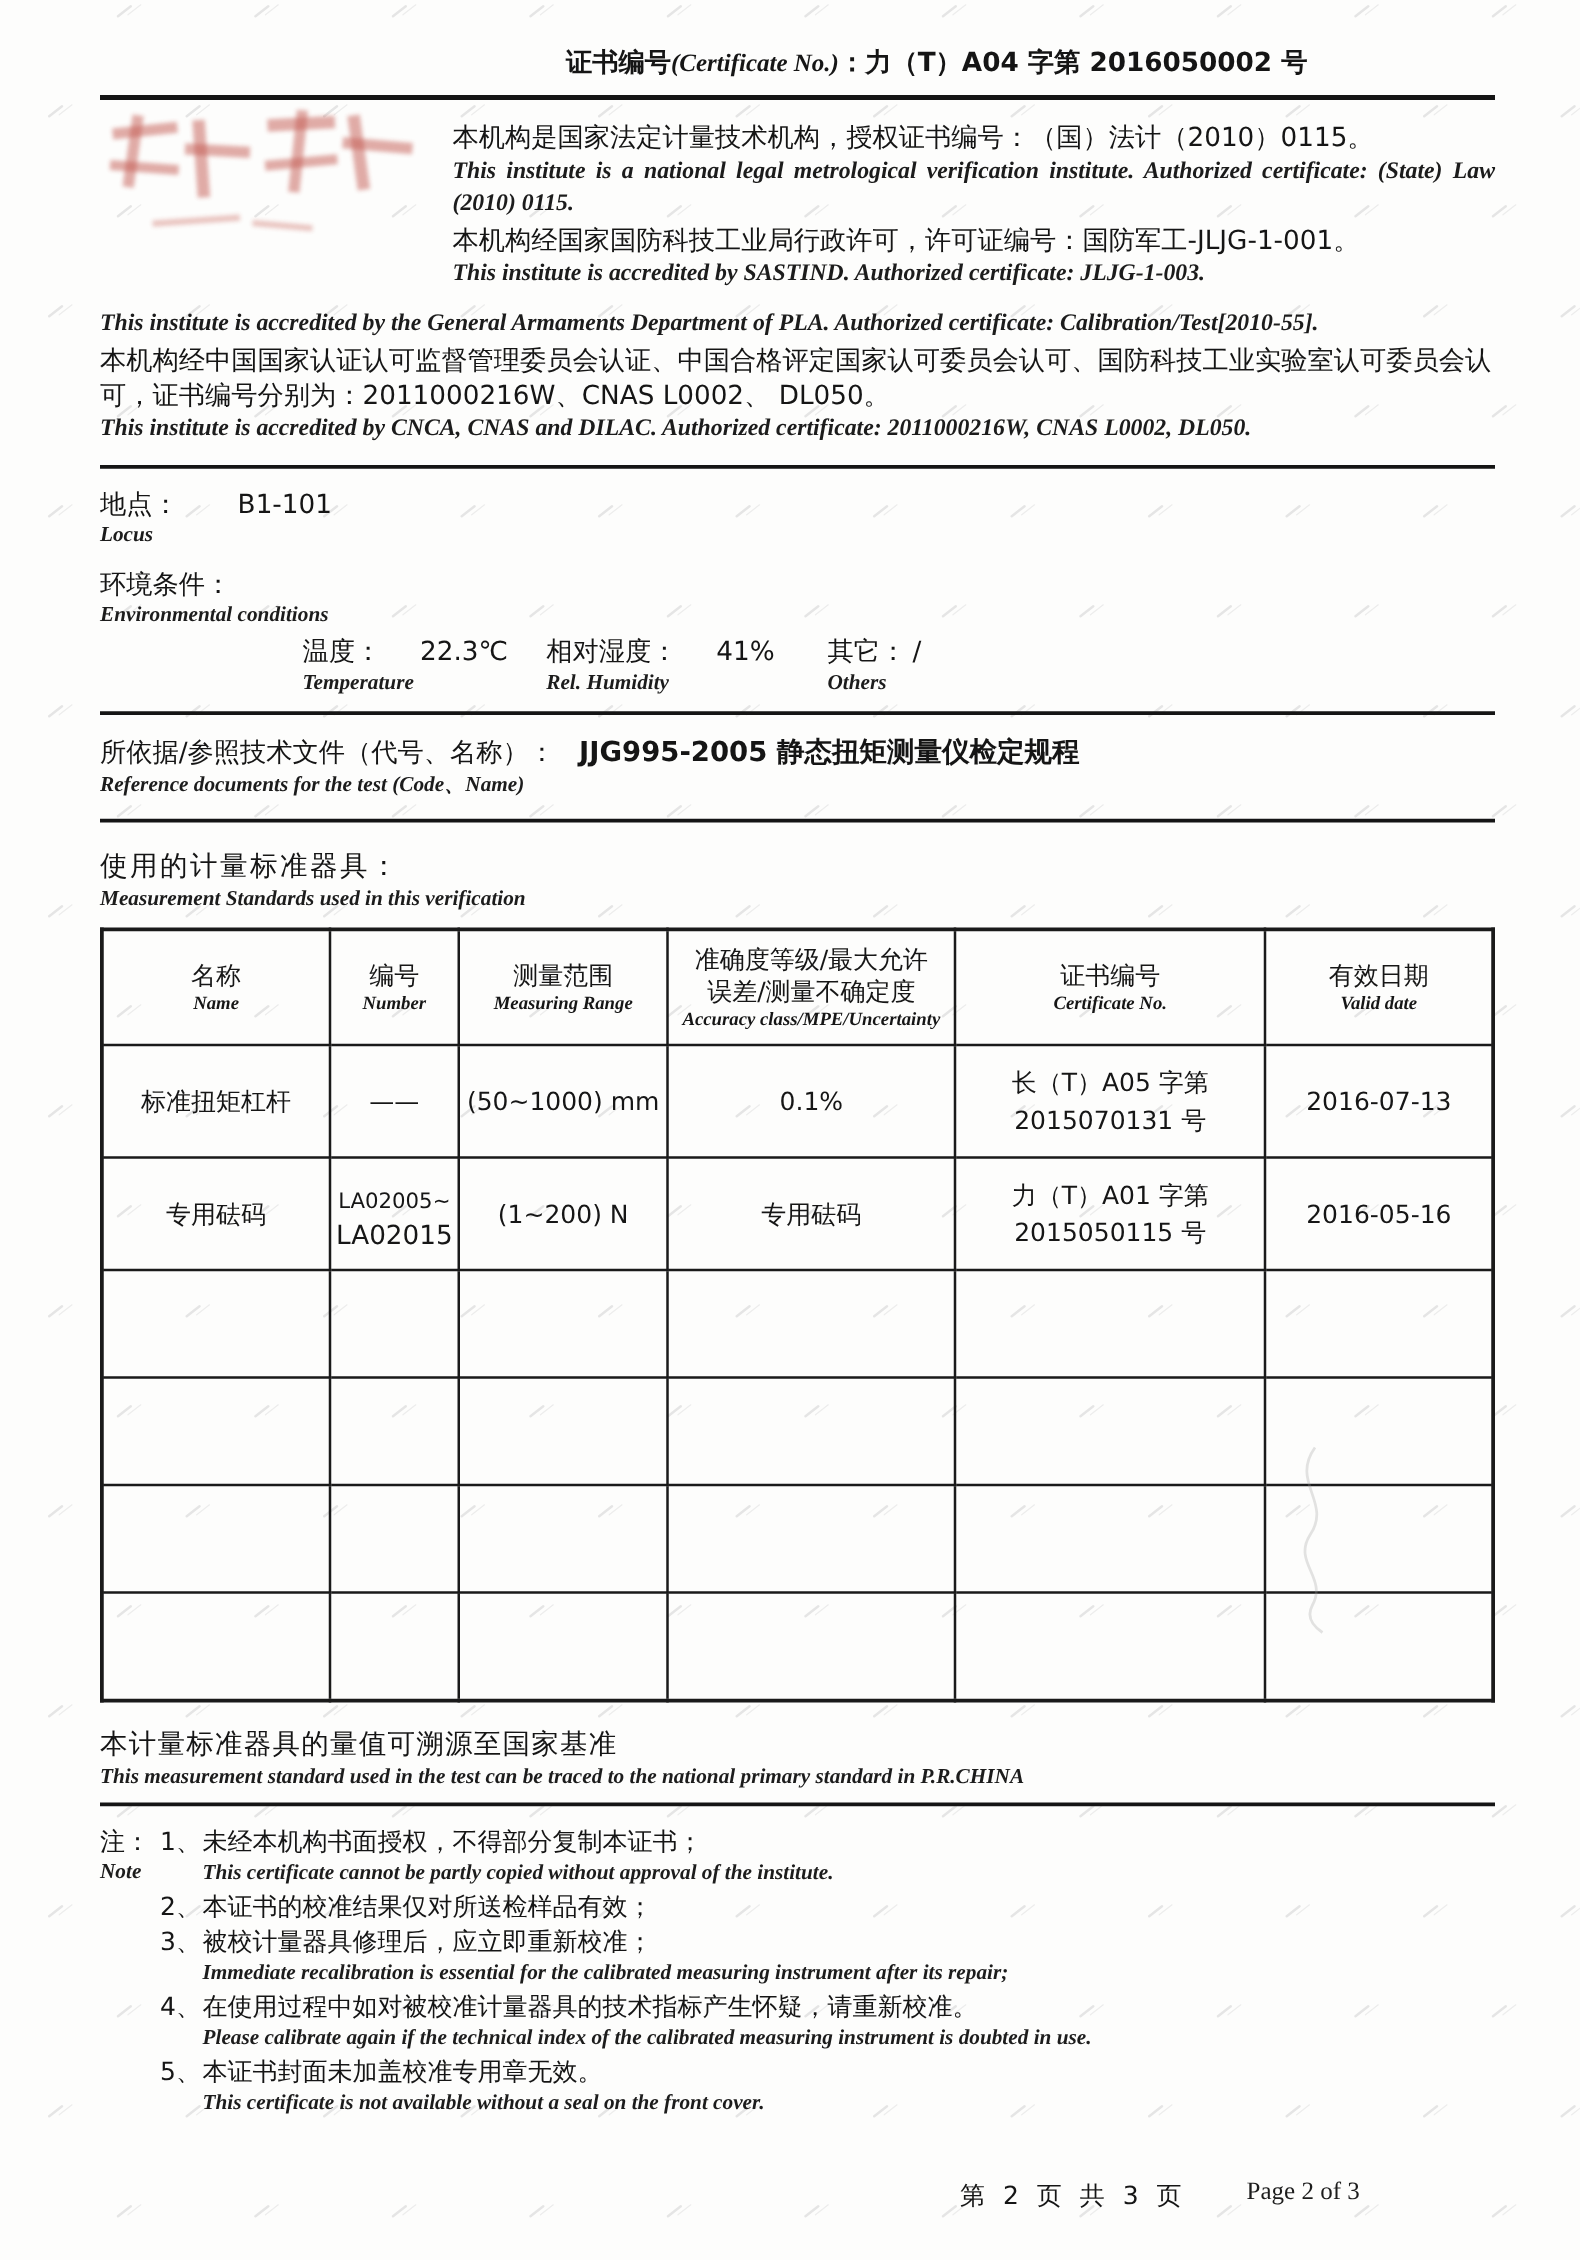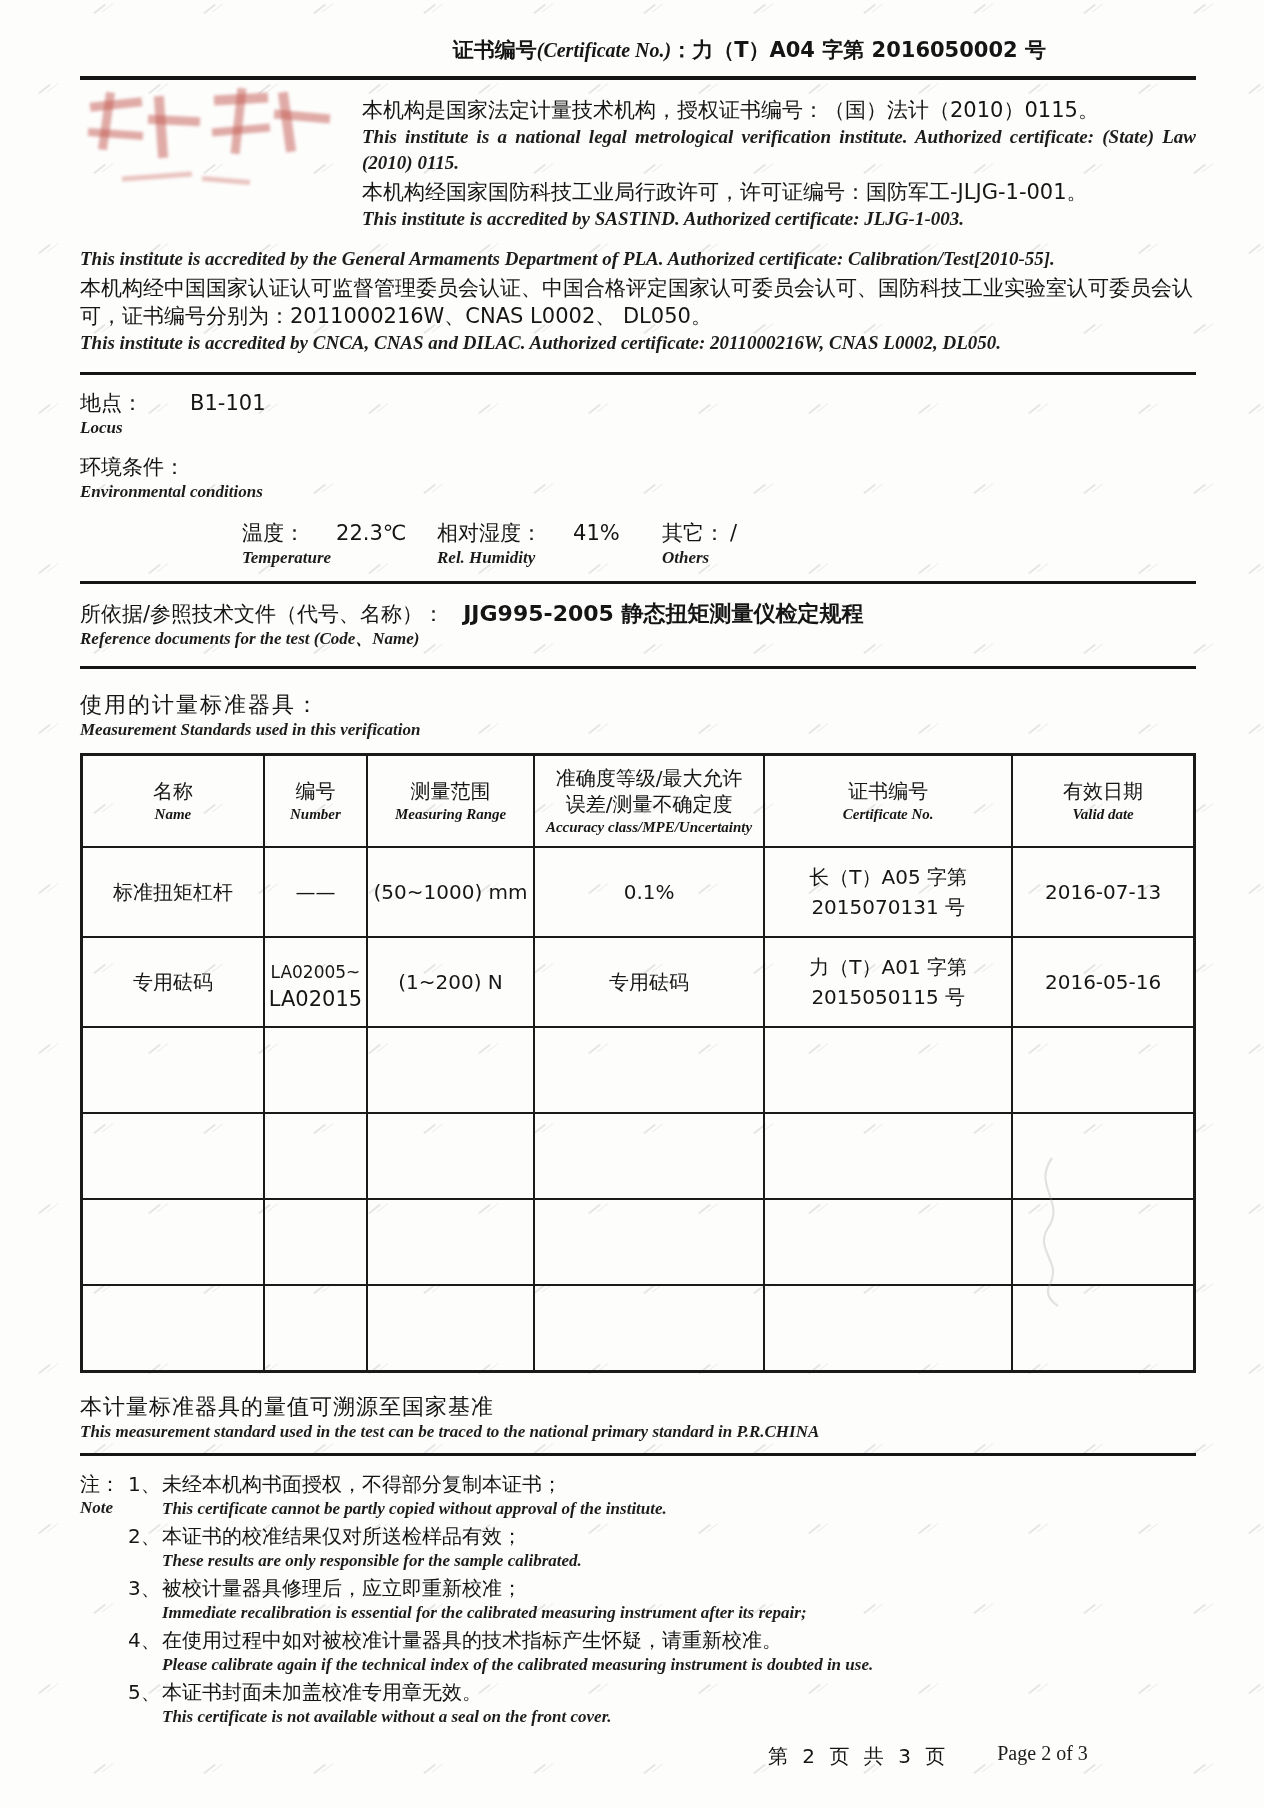--- a/index.html
+++ b/index.html
@@ -37,21 +37,21 @@
 
   .acc-block{margin-top:14px;}
   .acc-block .cn{margin-top:2px;}
   .indent{margin-left:282px;margin-top:16px;}
   .indent .en{text-align:justify;}
 
   .sect-rule{margin-top:16px;}
 
   .field{margin-top:14px;}
   .field .val{margin-left:42px;}
-  .env-row{position:relative;height:62px;margin-top:16px;}
+  .env-row{position:relative;height:62px;margin-top:4px;}
   .env-item{position:absolute;top:0;}
   .env-item .v{margin-left:26px;}
 
   .ref{margin-top:16px;}
   .ref .refval{margin-left:14px;font-size:22px;font-weight:600;}
 
   .std-title{margin-top:22px;}
   .std-title .big{font-size:22px;letter-spacing:2px;}
 
   .std-table{width:100%;border-collapse:collapse;margin-top:12px;border:3px solid #1a1a1a;}
@@ -569,21 +569,20 @@
           <span class="note-num">1、</span>
           <div>
             <div class="cn">未经本机构书面授权，不得部分复制本证书；</div>
             <div class="en">This certificate cannot be partly copied without approval of the institute.</div>
           </div>
         </div>
         <div class="note-item">
           <span class="note-num">2、</span>
           <div>
             <div class="cn">本证书的校准结果仅对所送检样品有效；</div>
-            <div class="en">These results are only responsible for the sample calibrated.</div>
           </div>
         </div>
         <div class="note-item">
           <span class="note-num">3、</span>
           <div>
             <div class="cn">被校计量器具修理后，应立即重新校准；</div>
             <div class="en">Immediate recalibration is essential for the calibrated measuring instrument after its repair;</div>
           </div>
         </div>
         <div class="note-item">

